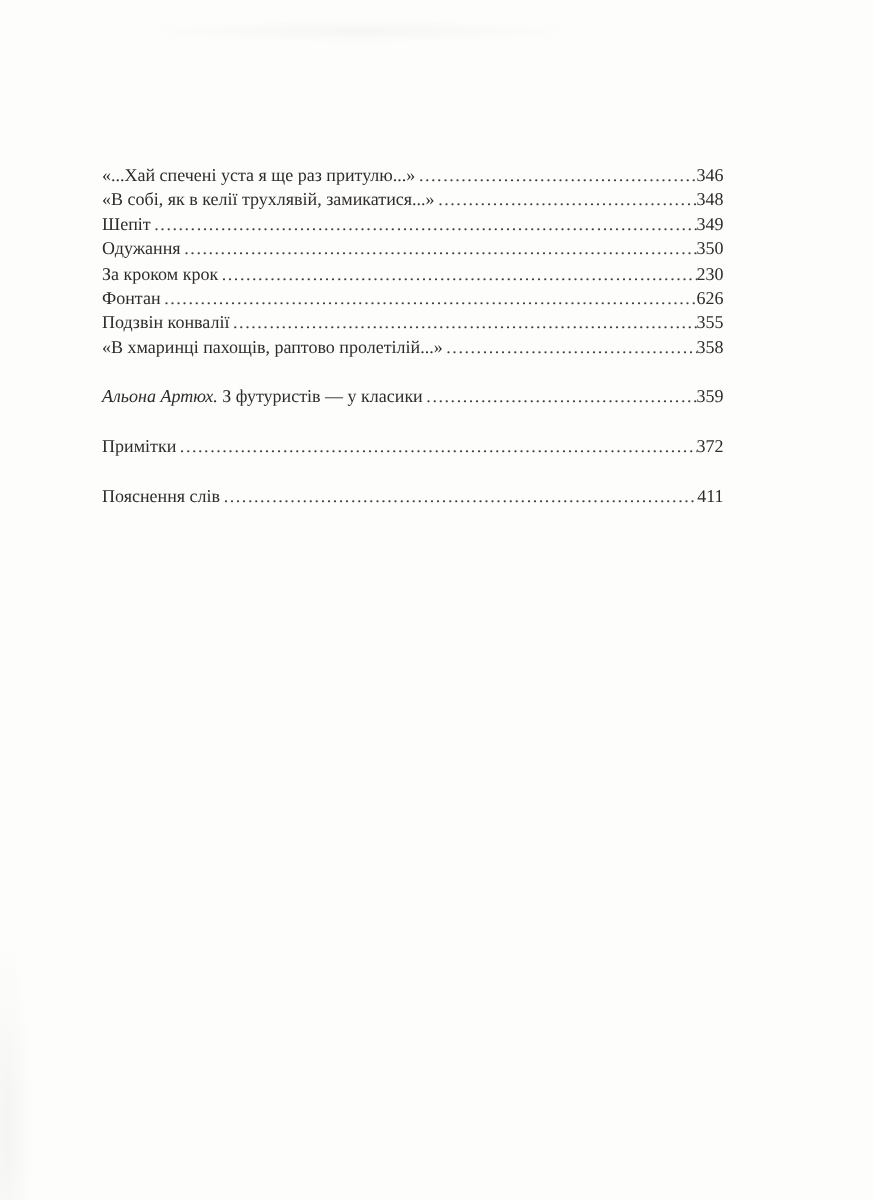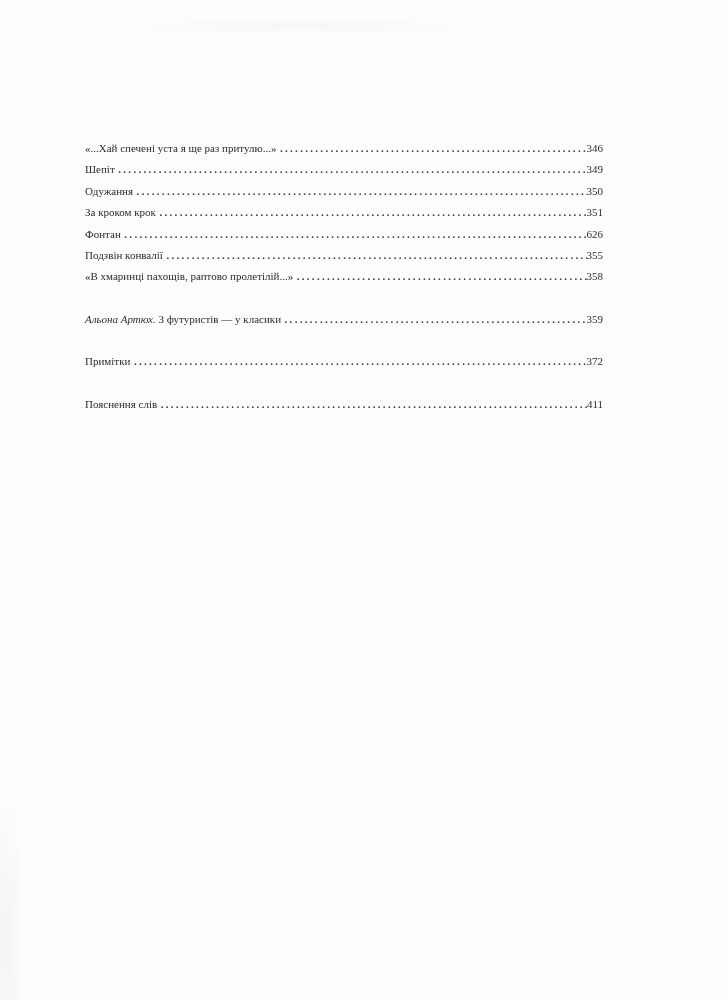--- a/index.html
+++ b/index.html
@@ -25,21 +25,21 @@
     font-family: "Liberation Serif", "DejaVu Serif", serif;
     color: #2f2b28;
   }
   .toc-list {
     display: block;
   }
   .entry {
     display: flex;
     align-items: baseline;
     line-height: 20.4px;
-    font-size: 11px;
+    font-size: 15px;
     white-space: nowrap;
   }
   .entry.gap {
     margin-top: 21px;
     text-align: center;
   }
   .title {
     white-space: nowrap;
   }
   .t-it {
@@ -66,37 +66,42 @@
 
 <div class="book-page">
   <div class="toc-list">
   <div class="entry">
     <span class="title"><span class="t-it"></span><span class="t-reg">«...Хай спечені уста я ще раз притулю...»</span></span>
     <span class="dots"></span>
     <span class="pg">346</span>
   </div>
 
 
+  <div class="entry">
+    <span class="title"><span class="t-it"></span><span class="t-reg">«В собі, як в келії трухлявій, замикатися...»</span></span>
+    <span class="dots"></span>
+    <span class="pg">348</span>
+  </div>
 
   <div class="entry">
     <span class="title"><span class="t-it"></span><span class="t-reg">Шепіт</span></span>
     <span class="dots"></span>
     <span class="pg">349</span>
   </div>
 
   <div class="entry">
     <span class="title"><span class="t-it"></span><span class="t-reg">Одужання</span></span>
     <span class="dots"></span>
     <span class="pg">350</span>
   </div>
 
   <div class="entry">
     <span class="title"><span class="t-it"></span><span class="t-reg">За кроком крок</span></span>
     <span class="dots"></span>
-    <span class="pg">351</span>
+    <span class="pg">230</span>
   </div>
 
   <div class="entry">
     <span class="title"><span class="t-it"></span><span class="t-reg">Фонтан</span></span>
     <span class="dots"></span>
     <span class="pg">626</span>
   </div>
 
   <div class="entry">
     <span class="title"><span class="t-it"></span><span class="t-reg">Подзвін конвалії</span></span>

